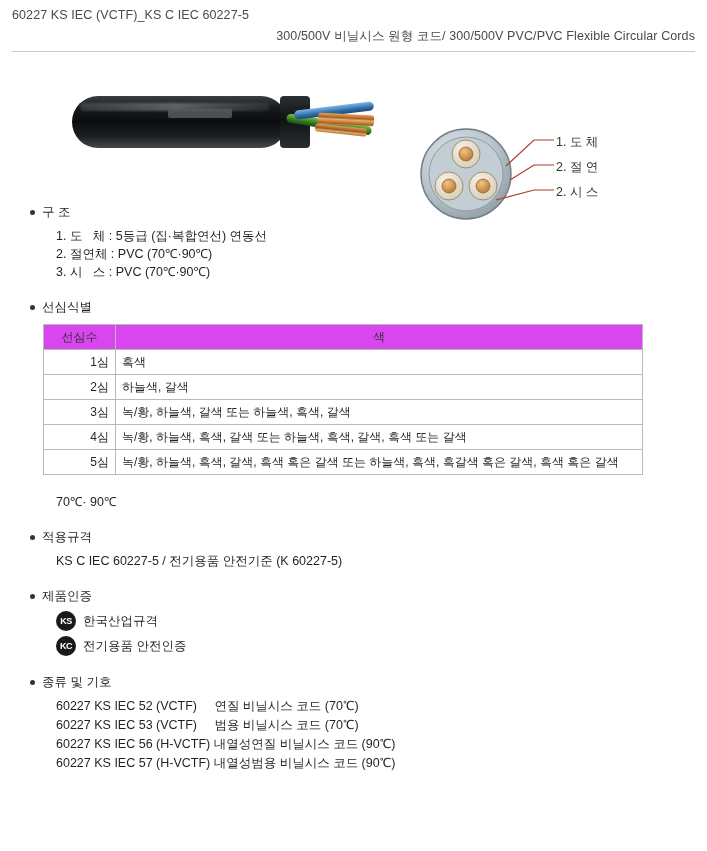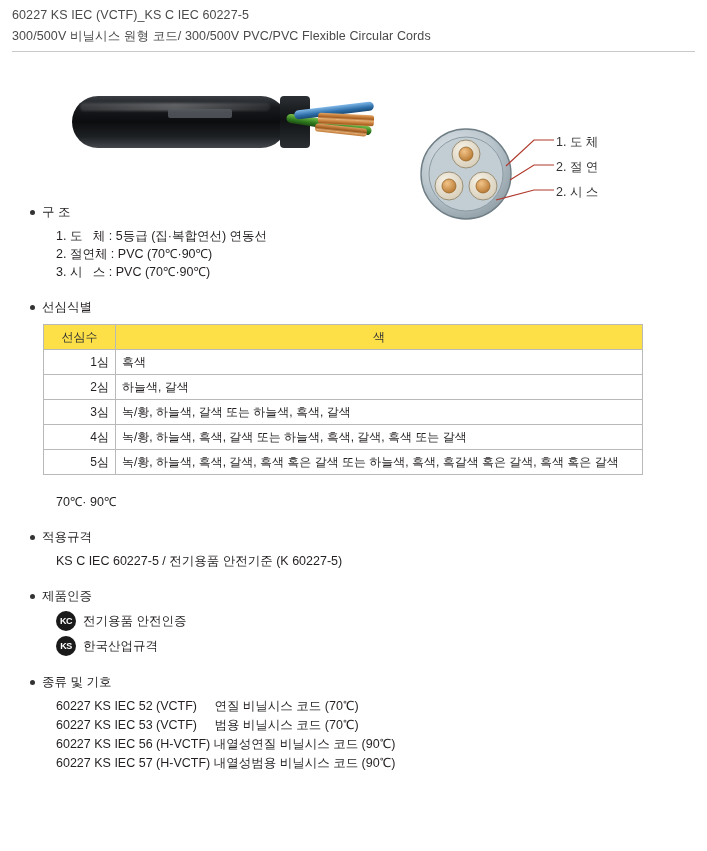--- a/index.html
+++ b/index.html
@@ -26,20 +26,21 @@
     color: #4a4a4a;
     line-height: 17px;
     letter-spacing: 0.1px;
   }
   .title-kr {
     font-size: 12.5px;
     color: #4a4a4a;
     line-height: 17px;
     margin-top: 4px;
     letter-spacing: 0.1px;
+    text-align: right;
   }
   .hr-top {
     border: none;
     border-top: 1px solid #c9c9c9;
     margin: 6px 0 0 0;
   }
 
   
   .figure {
     position: relative;
@@ -170,21 +171,21 @@
     border-collapse: collapse;
     width: 600px;
     font-size: 12px;
   }
   table.spec th, table.spec td {
     border: 1px solid #b9b9b9;
     padding: 4px 6px;
     line-height: 16px;
   }
   table.spec thead th {
-    background: #fde047;
+    background: #d946ef;
     font-weight: normal;
     text-align: center;
     color: #333;
   }
   table.spec th.col-n { width: 72px; }
   table.spec td.c { text-align: right; }
 
   
   .cert-row {
     display: flex;
@@ -339,26 +340,26 @@
       <div class="sec-body">KS C IEC 60227-5 / 전기용품 안전기준 (K 60227-5)</div>
     </div>
 
     <div class="section">
       <div class="sec-head">
         <span class="bullet"></span>
         <span class="sec-title">제품인증</span>
       </div>
       <div class="sec-body">
         <div class="cert-row">
+          <span class="mark">KS</span>
+          <span class="cert-text">한국산업규격</span>
+        </div>
+        <div class="cert-row">
           <span class="mark">KC</span>
           <span class="cert-text">전기용품 안전인증</span>
-        </div>
-        <div class="cert-row">
-          <span class="mark">KS</span>
-          <span class="cert-text">한국산업규격</span>
         </div>
       </div>
     </div>
 
     <div class="section">
       <div class="sec-head">
         <span class="bullet"></span>
         <span class="sec-title">종류 및 기호</span>
       </div>
       <div class="sec-body types">

